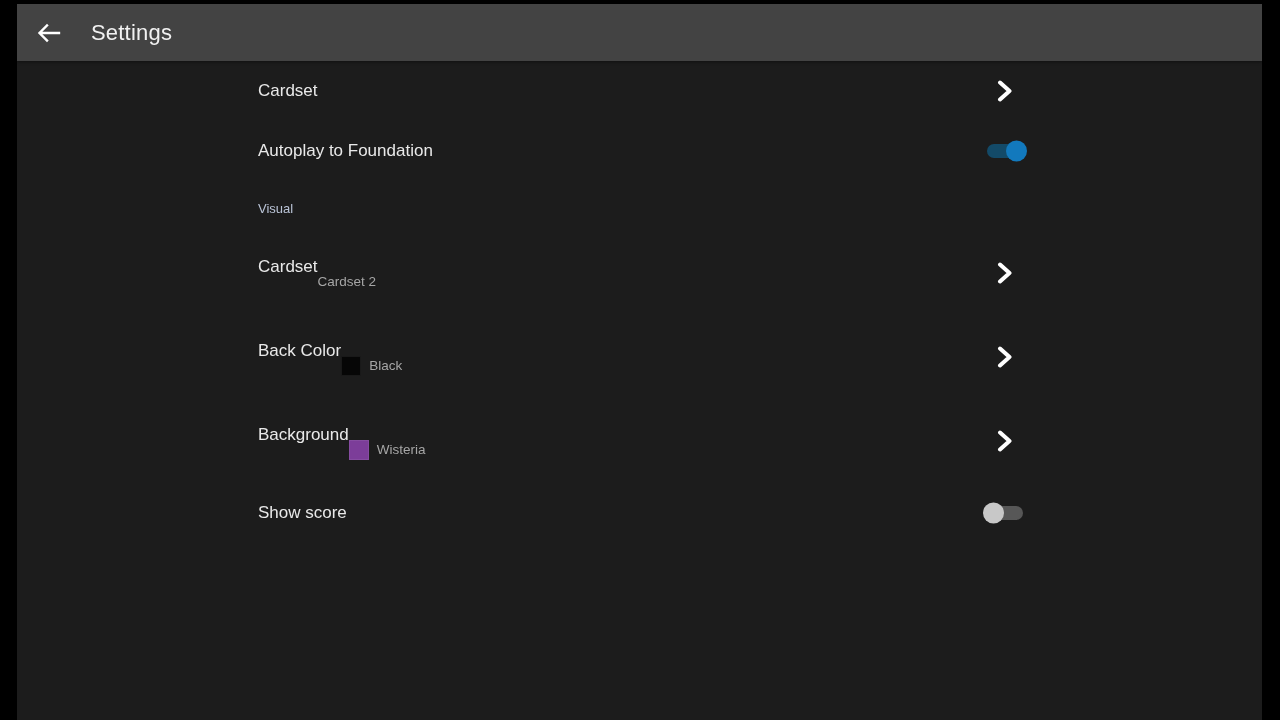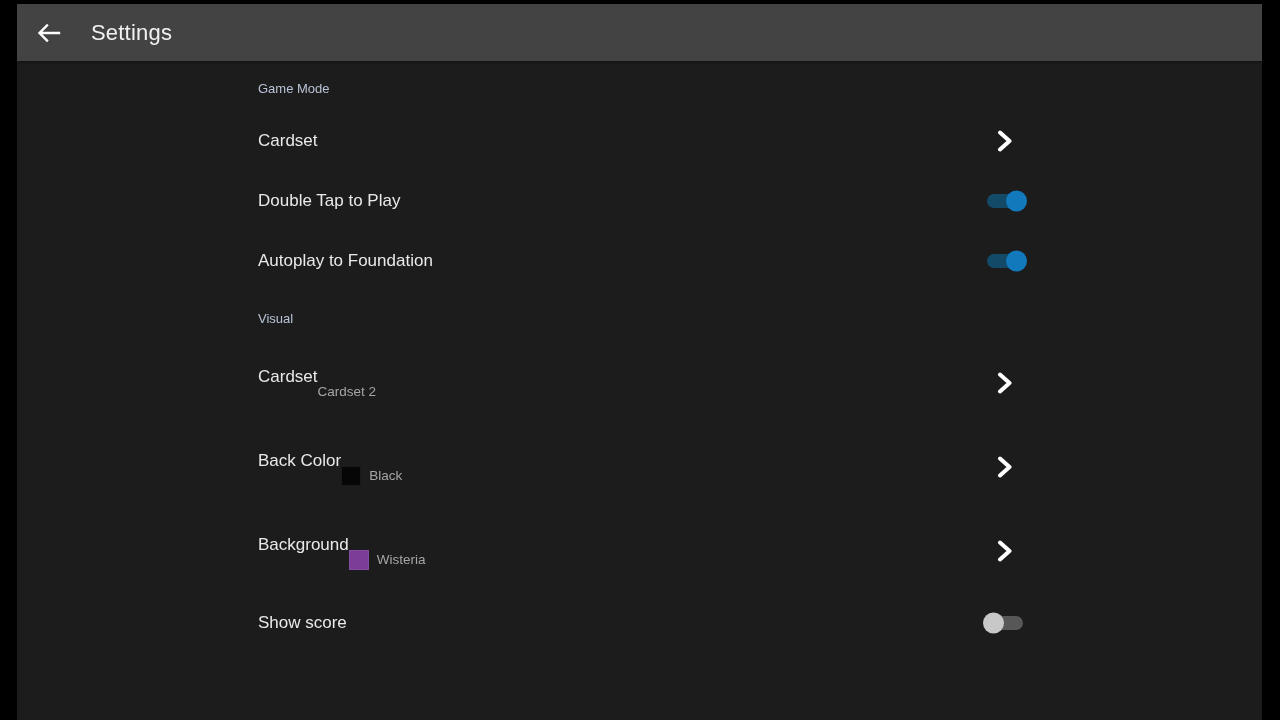--- a/index.html
+++ b/index.html
@@ -116,37 +116,30 @@
         <svg width="28" height="28" viewBox="0 0 28 28">
           <path d="M24 14 H5 M12 6.5 L4.5 14 L12 21.5" stroke="#ffffff" stroke-width="2.4" fill="none" stroke-linecap="square"></path>
         </svg>
       </span>
     </button>
     <div class="appbar-title">Settings</div>
   </div>
 
   <div class="list">
 
-    <div class="section-label">Game Mode</div>
 
     <div class="row">
       <div class="row-title">Cardset</div>
       <div class="chevron">
         <svg width="16" height="22" viewBox="0 0 16 22">
           <polyline points="3,2.5 12.5,11 3,19.5" fill="none" stroke="#ffffff" stroke-width="4" stroke-linecap="round" stroke-linejoin="round"></polyline>
         </svg>
       </div>
     </div>
 
-    <div class="row">
-      <div class="row-title">Double Tap to Play</div>
-      <div class="toggle on">
-        <div class="thumb"></div>
-      </div>
-    </div>
 
     <div class="row">
       <div class="row-title">Autoplay to Foundation</div>
       <div class="toggle on">
         <div class="thumb"></div>
       </div>
     </div>
 
     <div class="section-label">Visual</div>
 

